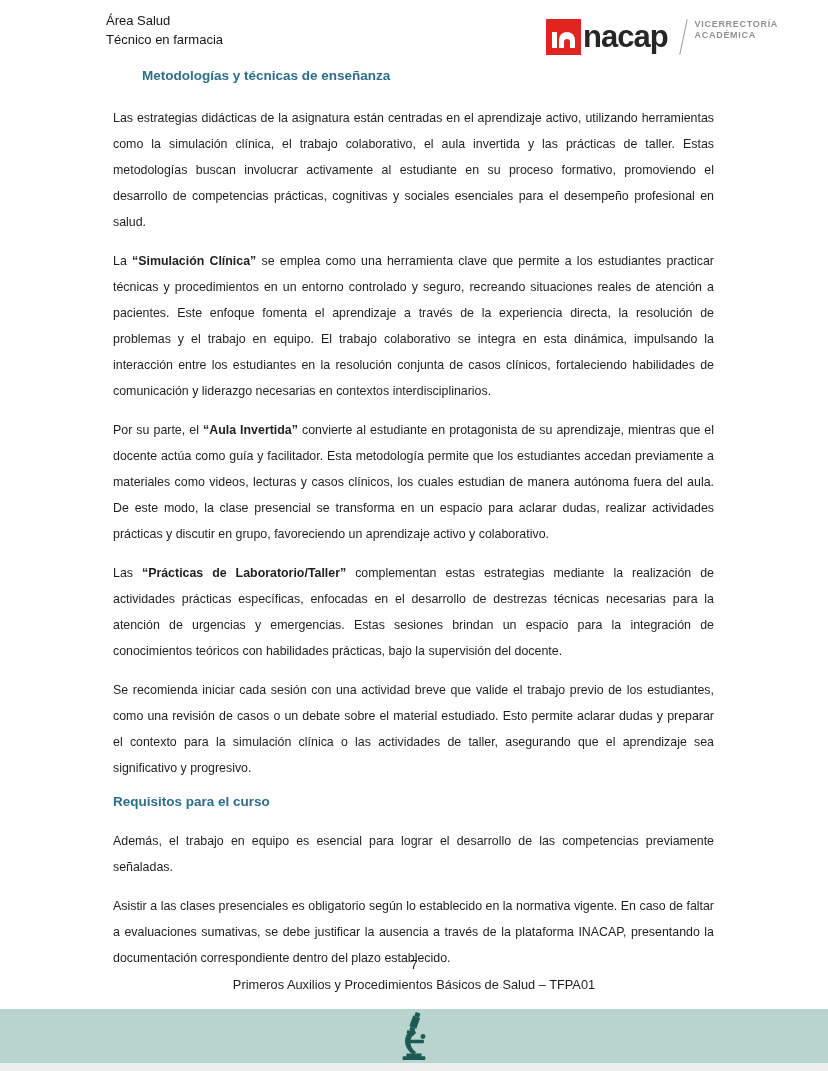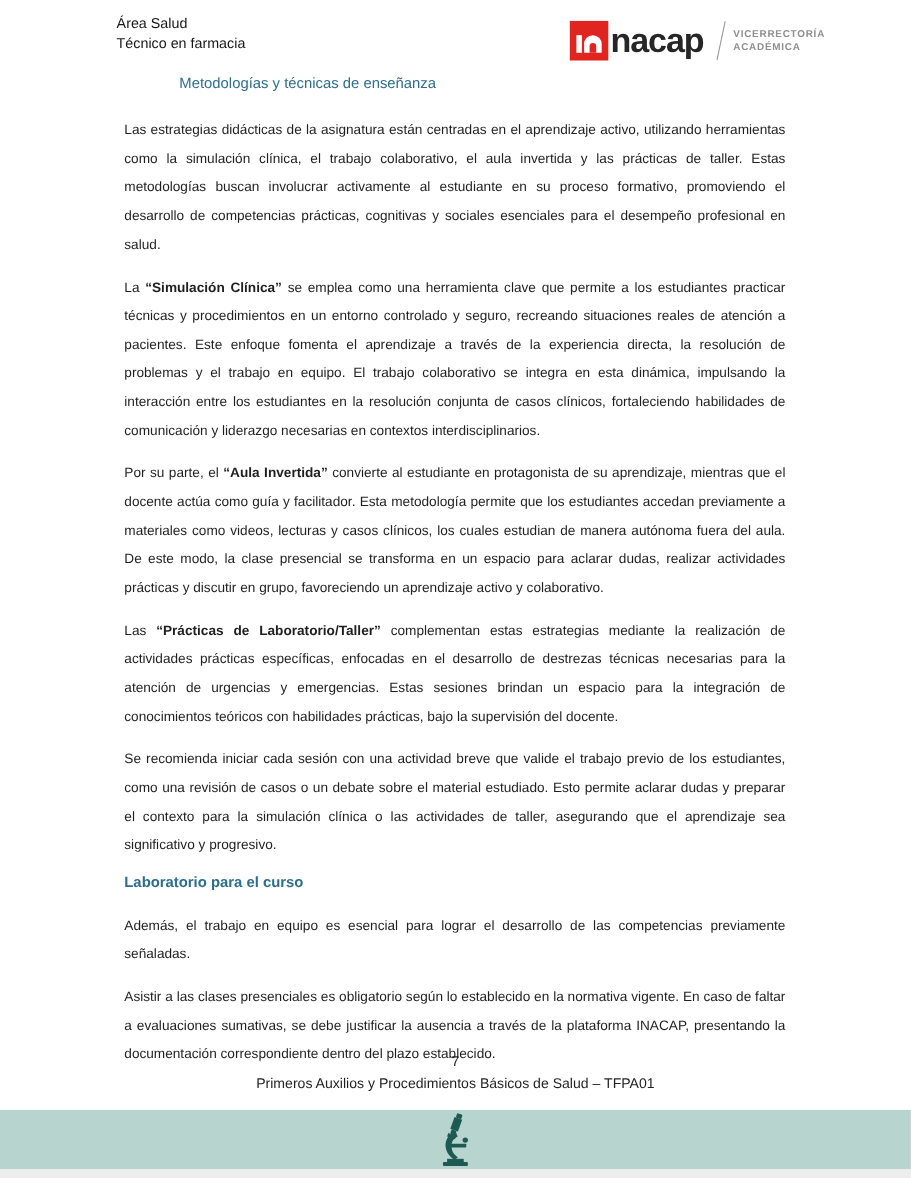--- a/index.html
+++ b/index.html
@@ -5,32 +5,32 @@
   html,body { margin:0; padding:0; }
   body {
     width:828px; height:1071px; position:relative; background:#ffffff;
     font-family:"Liberation Sans", sans-serif; color:#1f1f1f; overflow:hidden;
   }
 
   
   .header-left { position:absolute; top:11px; left:106px; font-size:13px; line-height:19px; color:#161616; }
 
   
-  .logo { position:absolute; top:19px; left:518px; display:flex; align-items:center; }
+  .logo { position:absolute; top:19px; left:546px; display:flex; }
   .logo-mark { width:35px; height:36px; background:#e02420; position:relative; flex:0 0 auto; }
   .mark-stem { position:absolute; left:6px; bottom:7px; width:5px; height:16px; background:#ffffff; }
   .mark-arch { position:absolute; left:13px; bottom:7px; width:16px; height:16px; background:#ffffff; border-radius:8px 8px 0 0; }
   .mark-arch::after { content:""; position:absolute; left:5px; bottom:0; width:6px; height:9px; background:#e02420; border-radius:3px 3px 0 0; }
   .logo-brand { font-size:31px; font-weight:bold; color:#262626; letter-spacing:-1px; line-height:36px; margin-left:2px; }
   .logo-divider { width:1px; height:36px; background:#9a9a9a; transform:rotate(12deg); margin:0 11px 0 15px; }
   .logo-unit { font-size:9px; font-weight:bold; color:#8f8f8f; letter-spacing:0.7px; line-height:11px; }
 
   
   .content { position:absolute; left:113px; top:68px; width:601px; }
-  .sec-heading { font-size:13.5px; font-weight:normal; color:#2d6e8c; margin:0 0 22px 50px; }
+  .sec-heading { font-size:13.5px; font-weight:bold; color:#2d6e8c; margin:0 0 22px 29px; }
   .sec-heading2 { font-size:13.5px; font-weight:bold; color:#2d6e8c; margin:6px 0 19px 0; }
   .content p { font-size:12.4px; line-height:26px; text-align:justify; margin:0 0 13px 0; }
   .content b { font-weight:bold; }
 
   
   .footer { position:absolute; top:955px; left:0; width:828px; text-align:center; font-size:12.8px; line-height:20px; color:#1f1f1f; }
 
   
   .bar { position:absolute; top:1009px; left:0; width:828px; height:54px; background:#b8d4ce; display:flex; justify-content:center; align-items:flex-end; }
   .bar svg { display:block; margin-bottom:2px; }
@@ -63,21 +63,21 @@
   <p>Las estrategias didácticas de la asignatura están centradas en el aprendizaje activo, utilizando herramientas como la simulación clínica, el trabajo colaborativo, el aula invertida y las prácticas de taller. Estas metodologías buscan involucrar activamente al estudiante en su proceso formativo, promoviendo el desarrollo de competencias prácticas, cognitivas y sociales esenciales para el desempeño profesional en salud.</p>
 
   <p><span>La </span><b>“Simulación Clínica”</b><span> se emplea como una herramienta clave que permite a los estudiantes practicar técnicas y procedimientos en un entorno controlado y seguro, recreando situaciones reales de atención a pacientes. Este enfoque fomenta el aprendizaje a través de la experiencia directa, la resolución de problemas y el trabajo en equipo. El trabajo colaborativo se integra en esta dinámica, impulsando la interacción entre los estudiantes en la resolución conjunta de casos clínicos, fortaleciendo habilidades de comunicación y liderazgo necesarias en contextos interdisciplinarios.</span></p>
 
   <p><span>Por su parte, el </span><b>“Aula Invertida”</b><span> convierte al estudiante en protagonista de su aprendizaje, mientras que el docente actúa como guía y facilitador. Esta metodología permite que los estudiantes accedan previamente a materiales como videos, lecturas y casos clínicos, los cuales estudian de manera autónoma fuera del aula. De este modo, la clase presencial se transforma en un espacio para aclarar dudas, realizar actividades prácticas y discutir en grupo, favoreciendo un aprendizaje activo y colaborativo.</span></p>
 
   <p><span>Las </span><b>“Prácticas de Laboratorio/Taller”</b><span> complementan estas estrategias mediante la realización de actividades prácticas específicas, enfocadas en el desarrollo de destrezas técnicas necesarias para la atención de urgencias y emergencias. Estas sesiones brindan un espacio para la integración de conocimientos teóricos con habilidades prácticas, bajo la supervisión del docente.</span></p>
 
   <p>Se recomienda iniciar cada sesión con una actividad breve que valide el trabajo previo de los estudiantes, como una revisión de casos o un debate sobre el material estudiado. Esto permite aclarar dudas y preparar el contexto para la simulación clínica o las actividades de taller, asegurando que el aprendizaje sea significativo y progresivo.</p>
 
-  <div class="sec-heading2">Laboratorio para el curso</div>
+  <div class="sec-heading2">Requisitos para el curso</div>
 
   <p>Además, el trabajo en equipo es esencial para lograr el desarrollo de las competencias previamente señaladas.</p>
 
   <p>Asistir a las clases presenciales es obligatorio según lo establecido en la normativa vigente. En caso de faltar a evaluaciones sumativas, se debe justificar la ausencia a través de la plataforma INACAP, presentando la documentación correspondiente dentro del plazo establecido.</p>
 </div>
 
 <div class="footer">
   <div>7</div>
   <div>Primeros Auxilios y Procedimientos Básicos de Salud – TFPA01</div>
 </div>

